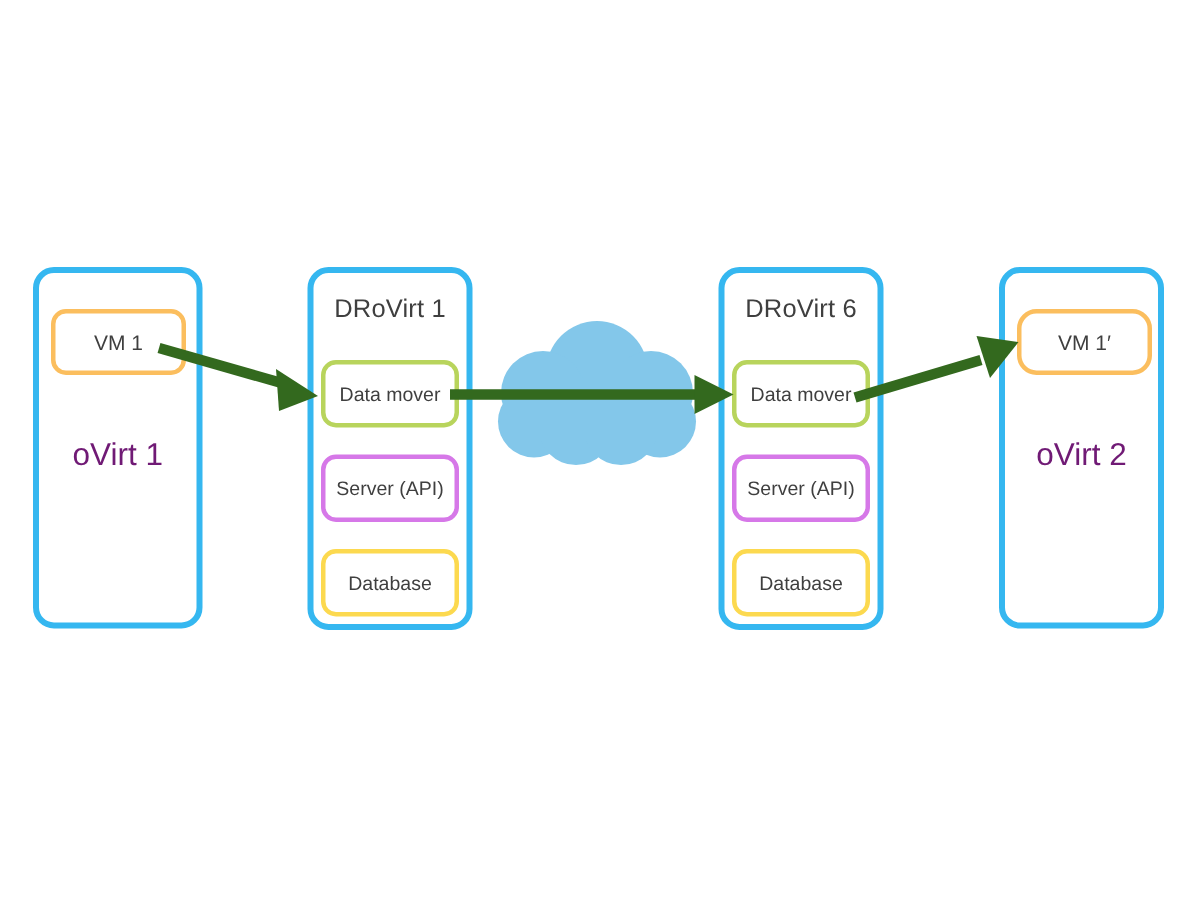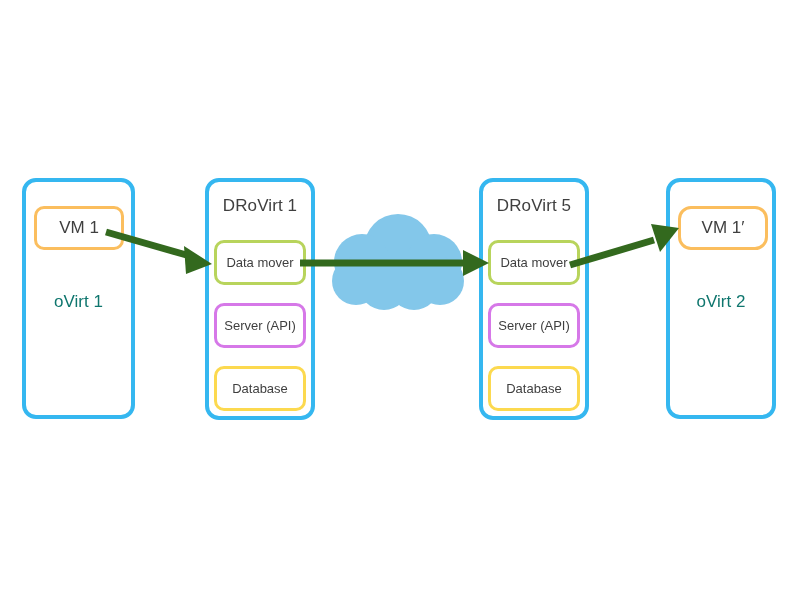--- a/index.html
+++ b/index.html
@@ -40,41 +40,41 @@
     font-size: 17px;
     color: #3f3f3f;
     letter-spacing: 0.1px;
     white-space: nowrap;
   }
   .panel-caption {
     position: absolute;
     left: 0;
     right: 0;
     text-align: center;
-    font-size: 17px;
-    color: #0f766e;
+    font-size: 21px;
+    color: #701a75;
     white-space: nowrap;
   }
   .subbox {
     position: absolute;
     box-sizing: border-box;
     background: #ffffff;
     border-style: solid;
     border-width: 3px;
     border-radius: 10px;
     display: flex;
     align-items: center;
     justify-content: center;
     font-size: 13px;
     color: #3f3f3f;
     white-space: nowrap;
     z-index: 3;
   }
   .vmbox {
-    font-size: 17px;
+    font-size: 14px;
   }
   svg.overlay {
     position: absolute;
     left: 0;
     top: 0;
     width: 800px;
     height: 600px;
     z-index: 4;
     pointer-events: none;
   }
@@ -120,21 +120,21 @@
     <span>Data mover</span>
   </div>
   <div class="subbox" style="left:214px; top:303px; width:92px; height:45px; border-color:#d678e8;">
     <span>Server (API)</span>
   </div>
   <div class="subbox" style="left:214px; top:366px; width:92px; height:45px; border-color:#fcd94f;">
     <span>Database</span>
   </div>
 
   <div class="panel panel-outer" style="left:479px; top:178px; width:110px; height:242px; border-color:#35b7f0;">
-    <div class="panel-title" style="top:14px;">DRoVirt 5</div>
+    <div class="panel-title" style="top:14px;">DRoVirt 6</div>
   </div>
   <div class="subbox" style="left:488px; top:240px; width:92px; height:45px; border-color:#b8d45c;">
     <span>Data mover</span>
   </div>
   <div class="subbox" style="left:488px; top:303px; width:92px; height:45px; border-color:#d678e8;">
     <span>Server (API)</span>
   </div>
   <div class="subbox" style="left:488px; top:366px; width:92px; height:45px; border-color:#fcd94f;">
     <span>Database</span>
   </div>

